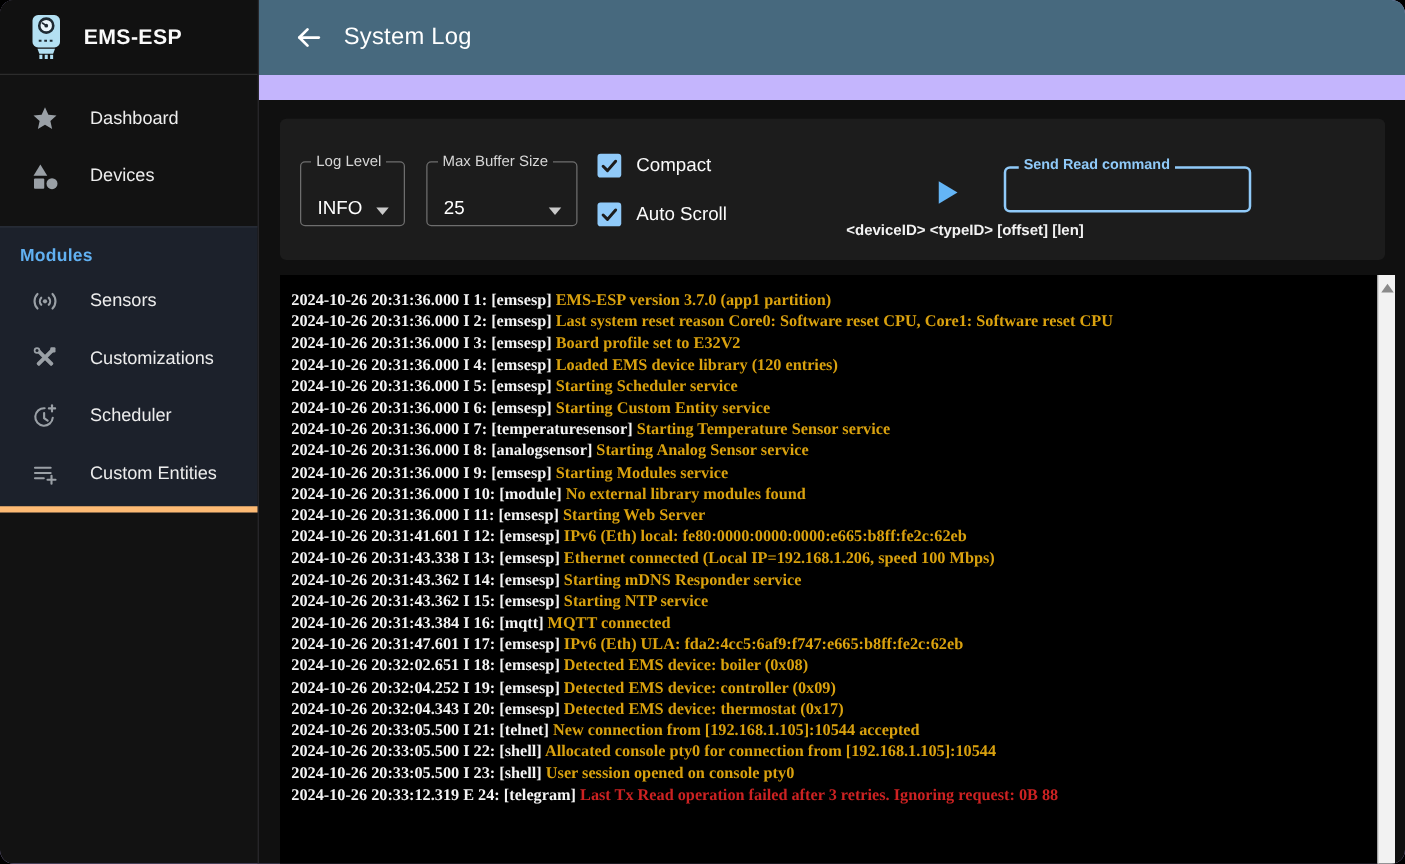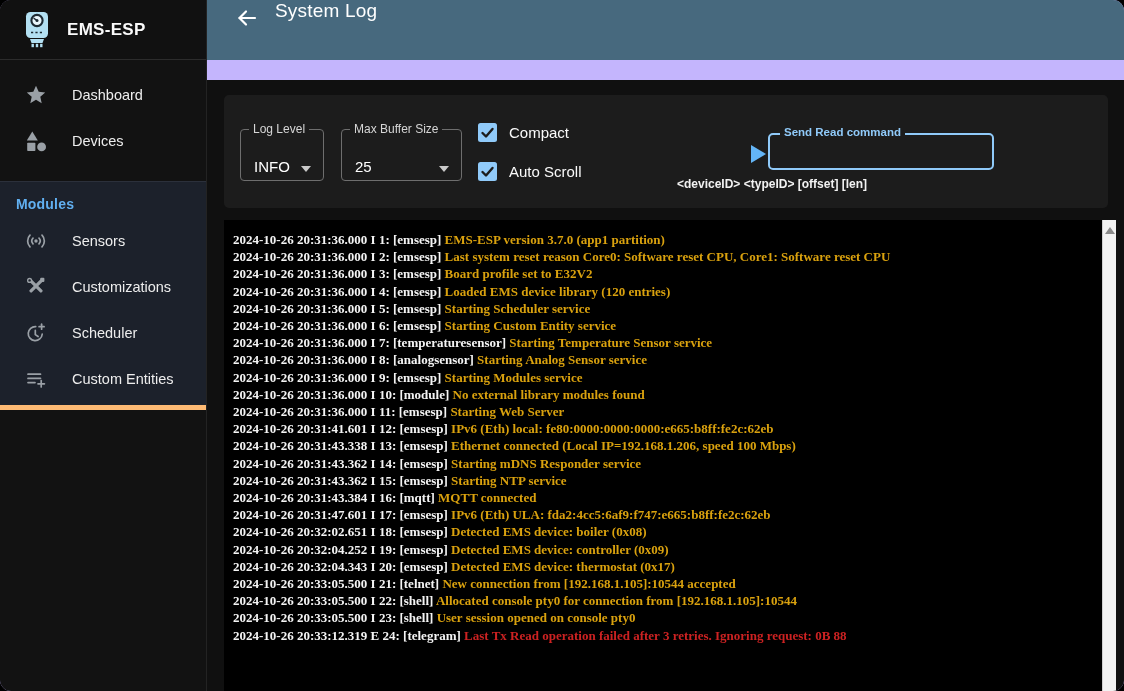--- a/index.html
+++ b/index.html
@@ -32,21 +32,21 @@
     padding-top: 6px;
   }
   .modules-header {
     color: #61b0f1; font-size: 14px; font-weight: 700;
     padding: 8px 0 6px 16px; letter-spacing: .2px;
   }
 
   
   .topbar {
     position: absolute; left: 207px; top: 0; width: 917px; height: 60px;
-    background: #47697e; display: flex; z-index: 2;
+    background: #47697e; display: flex; align-items: center; z-index: 2;
   }
   .back-btn { margin-left: 22px; width: 36px; height: 36px; display: flex; align-items: center; justify-content: center; cursor: pointer; }
   .topbar-title { color: #ffffff; font-size: 19px; font-weight: 500; margin-left: 10px; letter-spacing: .2px; }
 
   
   .main { position: absolute; left: 207px; top: 60px; width: 917px; height: 631px; background: #101010; margin-top: 20px; }
 
   
   .controls-card {
     position: absolute; left: 17px; top: 15px; width: 884px; height: 113px;
@@ -86,21 +86,21 @@
     display: flex; align-items: center; justify-content: center; gap: 9px; cursor: pointer;
   }
   .export-label { color: #90caf9; font-size: 13.5px; font-weight: 600; letter-spacing: .5px; }
 
   .play-triangle {
     position: absolute; left: 527px; top: 50px; width: 0; height: 0; cursor: pointer;
     border-top: 9px solid transparent; border-bottom: 9px solid transparent;
     border-left: 15px solid #64b5f6;
   }
 
-  .send-wrap { position: absolute; left: 544px; top: 38px; width: 226px; height: 37px; }
+  .send-wrap { position: absolute; left: 579px; top: 38px; width: 198px; height: 37px; }
   .send-input {
     width: 100%; height: 100%; background: transparent; outline: none;
     border: 2px solid #90caf9; border-radius: 5px; color: #fff;
     font-size: 14px; padding: 0 10px; font-family: "Liberation Sans", sans-serif;
   }
   .send-label {
     position: absolute; left: 12px; top: -7px; background: #1c1c1c;
     color: #90caf9; font-size: 11.5px; font-weight: 600; padding: 0 4px; line-height: 13px;
   }
   .send-helper {

